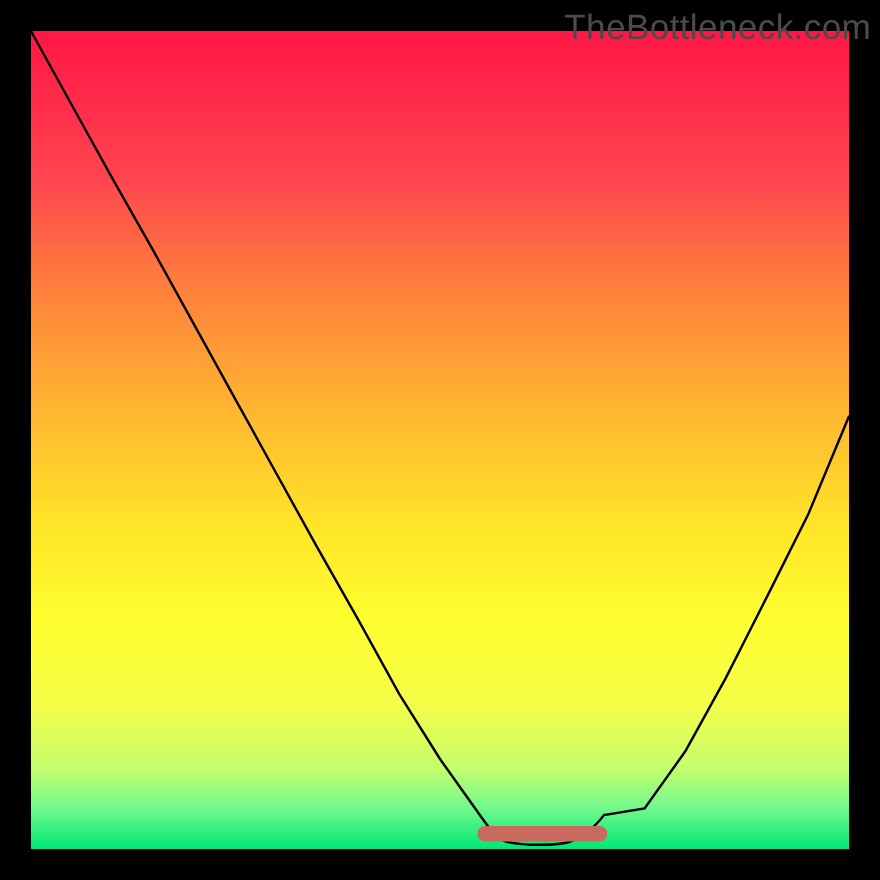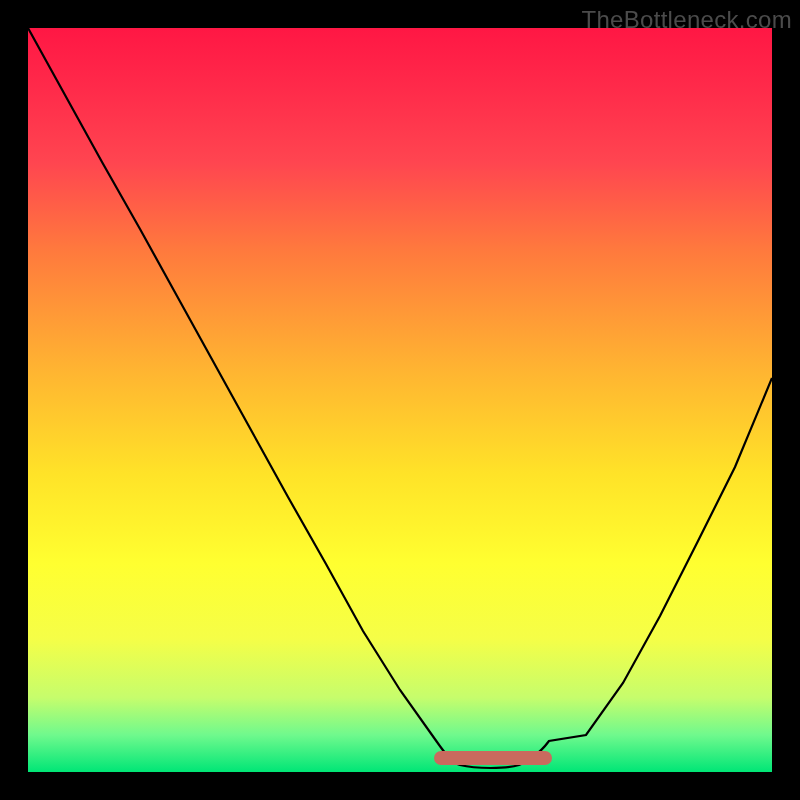--- a/index.html
+++ b/index.html
@@ -1,18 +1,18 @@
 <!DOCTYPE html>
 <html><head>
 <meta charset="utf-8">
 <style>
   * { margin: 0; padding: 0; box-sizing: border-box; }
   body { width: 800px; height: 800px; background: #000; font-family: Arial, sans-serif; overflow: hidden; }
   .container { position: relative; width: 800px; height: 800px; }
-  .watermark { position: absolute; top: 6px; right: 8px; color: #4b4b4b; font-size: 24px; font-weight: 500; letter-spacing: 0.3px; z-index: 10; text-align: center; }
+  .watermark { position: absolute; top: 6px; right: 8px; color: #4b4b4b; font-size: 32px; font-weight: 500; letter-spacing: 0.3px; z-index: 10; text-align: center; }
   .plot-area { position: absolute; left: 28px; top: 28px; width: 744px; height: 744px; }
   .gradient-bg { position: absolute; inset: 0; background: linear-gradient(to bottom,
     #ff1744 0%,
     #ff2a4a 8%,
     #ff4550 18%,
     #ff7a3d 30%,
     #ffb132 45%,
     #ffe328 60%,
     #ffff30 72%,
     #f5fe47 82%,

